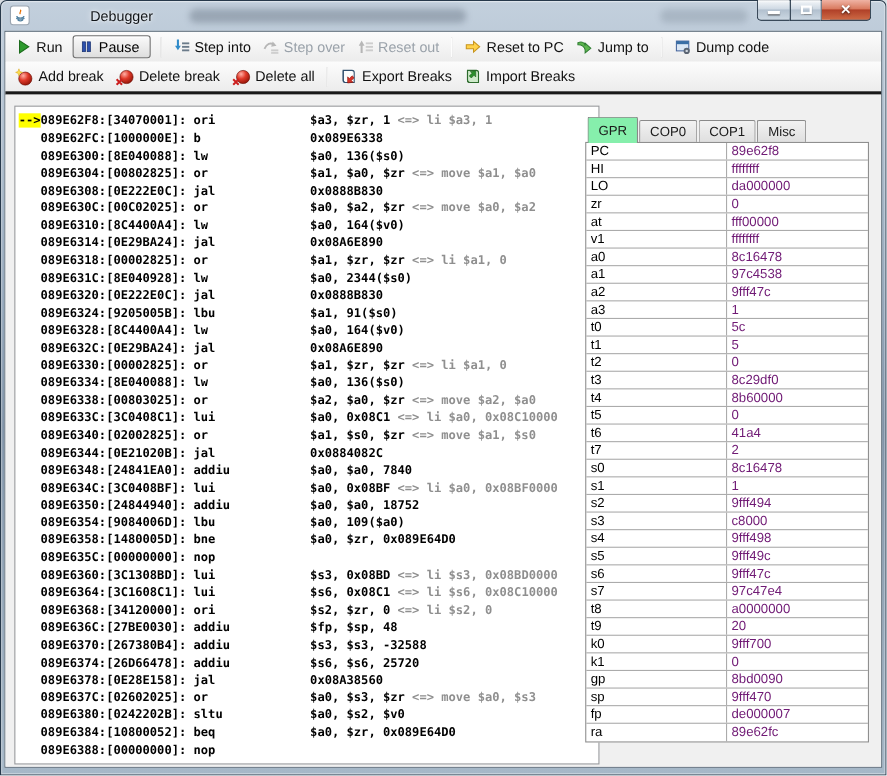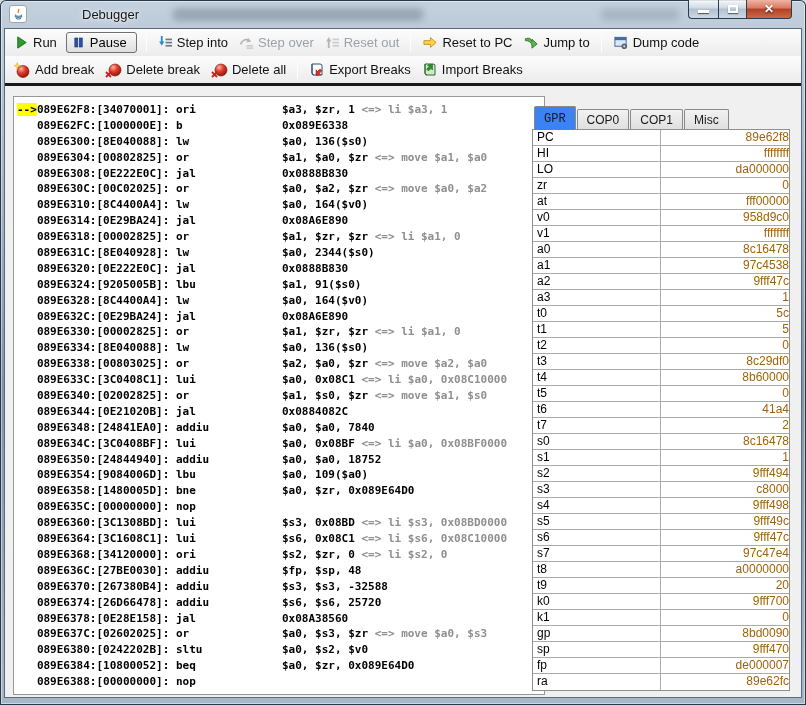--- a/index.html
+++ b/index.html
@@ -50,26 +50,26 @@
     font-family:"DejaVu Sans Mono",monospace;font-size:11px;font-weight:bold;line-height:15.9px;white-space:pre;}
   .asm-line{height:15.9px;}
   .asm-marker.hl{background:#ffff00;}
   .asm-comment{color:#8f8f8f;}
 
   
   .regpanel{position:absolute;left:527px;top:20px;width:258px;}
   .tabs{display:flex;align-items:flex-end;height:24px;padding-left:2px;font-size:12px;}
   .tab{padding:3px 9px 3px 9px;border:1px solid #898989;border-bottom:none;background:linear-gradient(#f2f2f2,#dedede);
     margin-right:1px;height:21px;border-radius:2px 2px 0 0;color:#1a1a1a;}
-  .tab.active{background:#3b82f6;height:24px;position:relative;z-index:2;padding-top:5px;font-family:Liberation Mono, monospace;}
+  .tab.active{background:#86efac;height:24px;position:relative;z-index:2;padding-top:5px;}
   .regtable{border:1px solid #8f8f8f;background:#fff;width:100%;position:relative;z-index:1;margin-top:-1px;}
   .reg-row{display:flex;height:16px;border-bottom:1px solid #ababab;font-size:12px;line-height:15px;}
   .reg-row:last-child{border-bottom:none;}
   .reg-name{width:128px;border-right:1px solid #ababab;padding-left:4px;color:#000;}
-  .reg-value{flex:1;padding-left:4px;color:#a16207;text-align:right;}
+  .reg-value{flex:1;padding-left:4px;color:#701a75;}
 
   svg{display:block;}
 </style>
 </head>
 <body>
 
 <svg width="0" height="0" style="position:absolute" aria-hidden="true">
   <defs>
     <radialGradient id="ballg" cx="35%" cy="28%" r="80%">
       <stop offset="0" stop-color="#ffb0a6"></stop>
@@ -244,24 +244,20 @@
             </div>
             <div class="reg-row">
               <div class="reg-name">zr</div>
               <div class="reg-value">0</div>
             </div>
             <div class="reg-row">
               <div class="reg-name">at</div>
               <div class="reg-value">fff00000</div>
             </div>
             <div class="reg-row">
-              <div class="reg-name">v0</div>
-              <div class="reg-value">958d9c0</div>
-            </div>
-            <div class="reg-row">
               <div class="reg-name">v1</div>
               <div class="reg-value">ffffffff</div>
             </div>
             <div class="reg-row">
               <div class="reg-name">a0</div>
               <div class="reg-value">8c16478</div>
             </div>
             <div class="reg-row">
               <div class="reg-name">a1</div>
               <div class="reg-value">97c4538</div>

